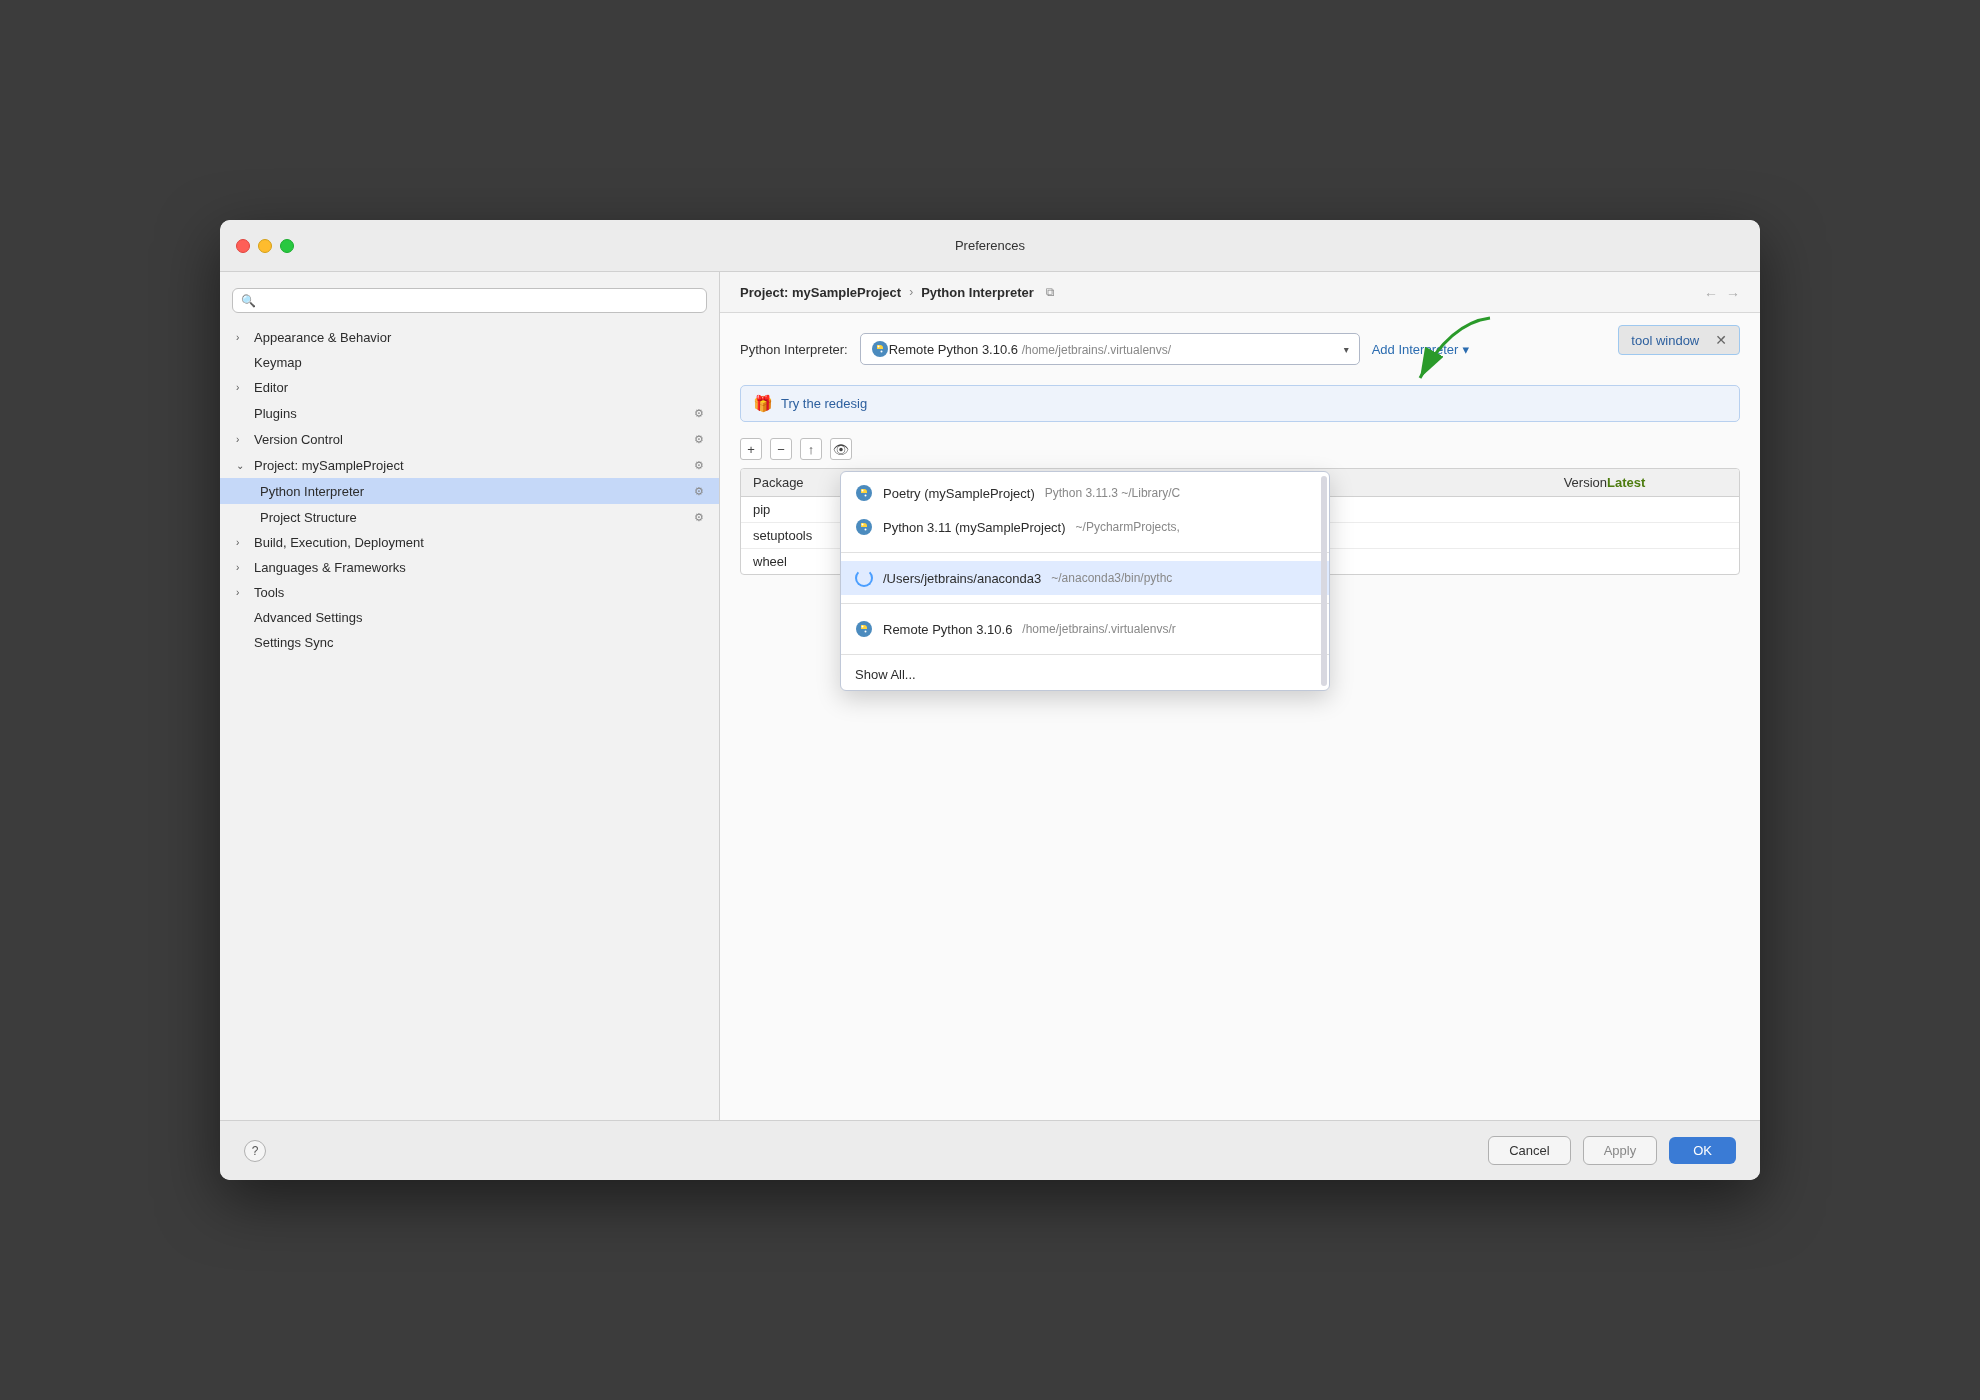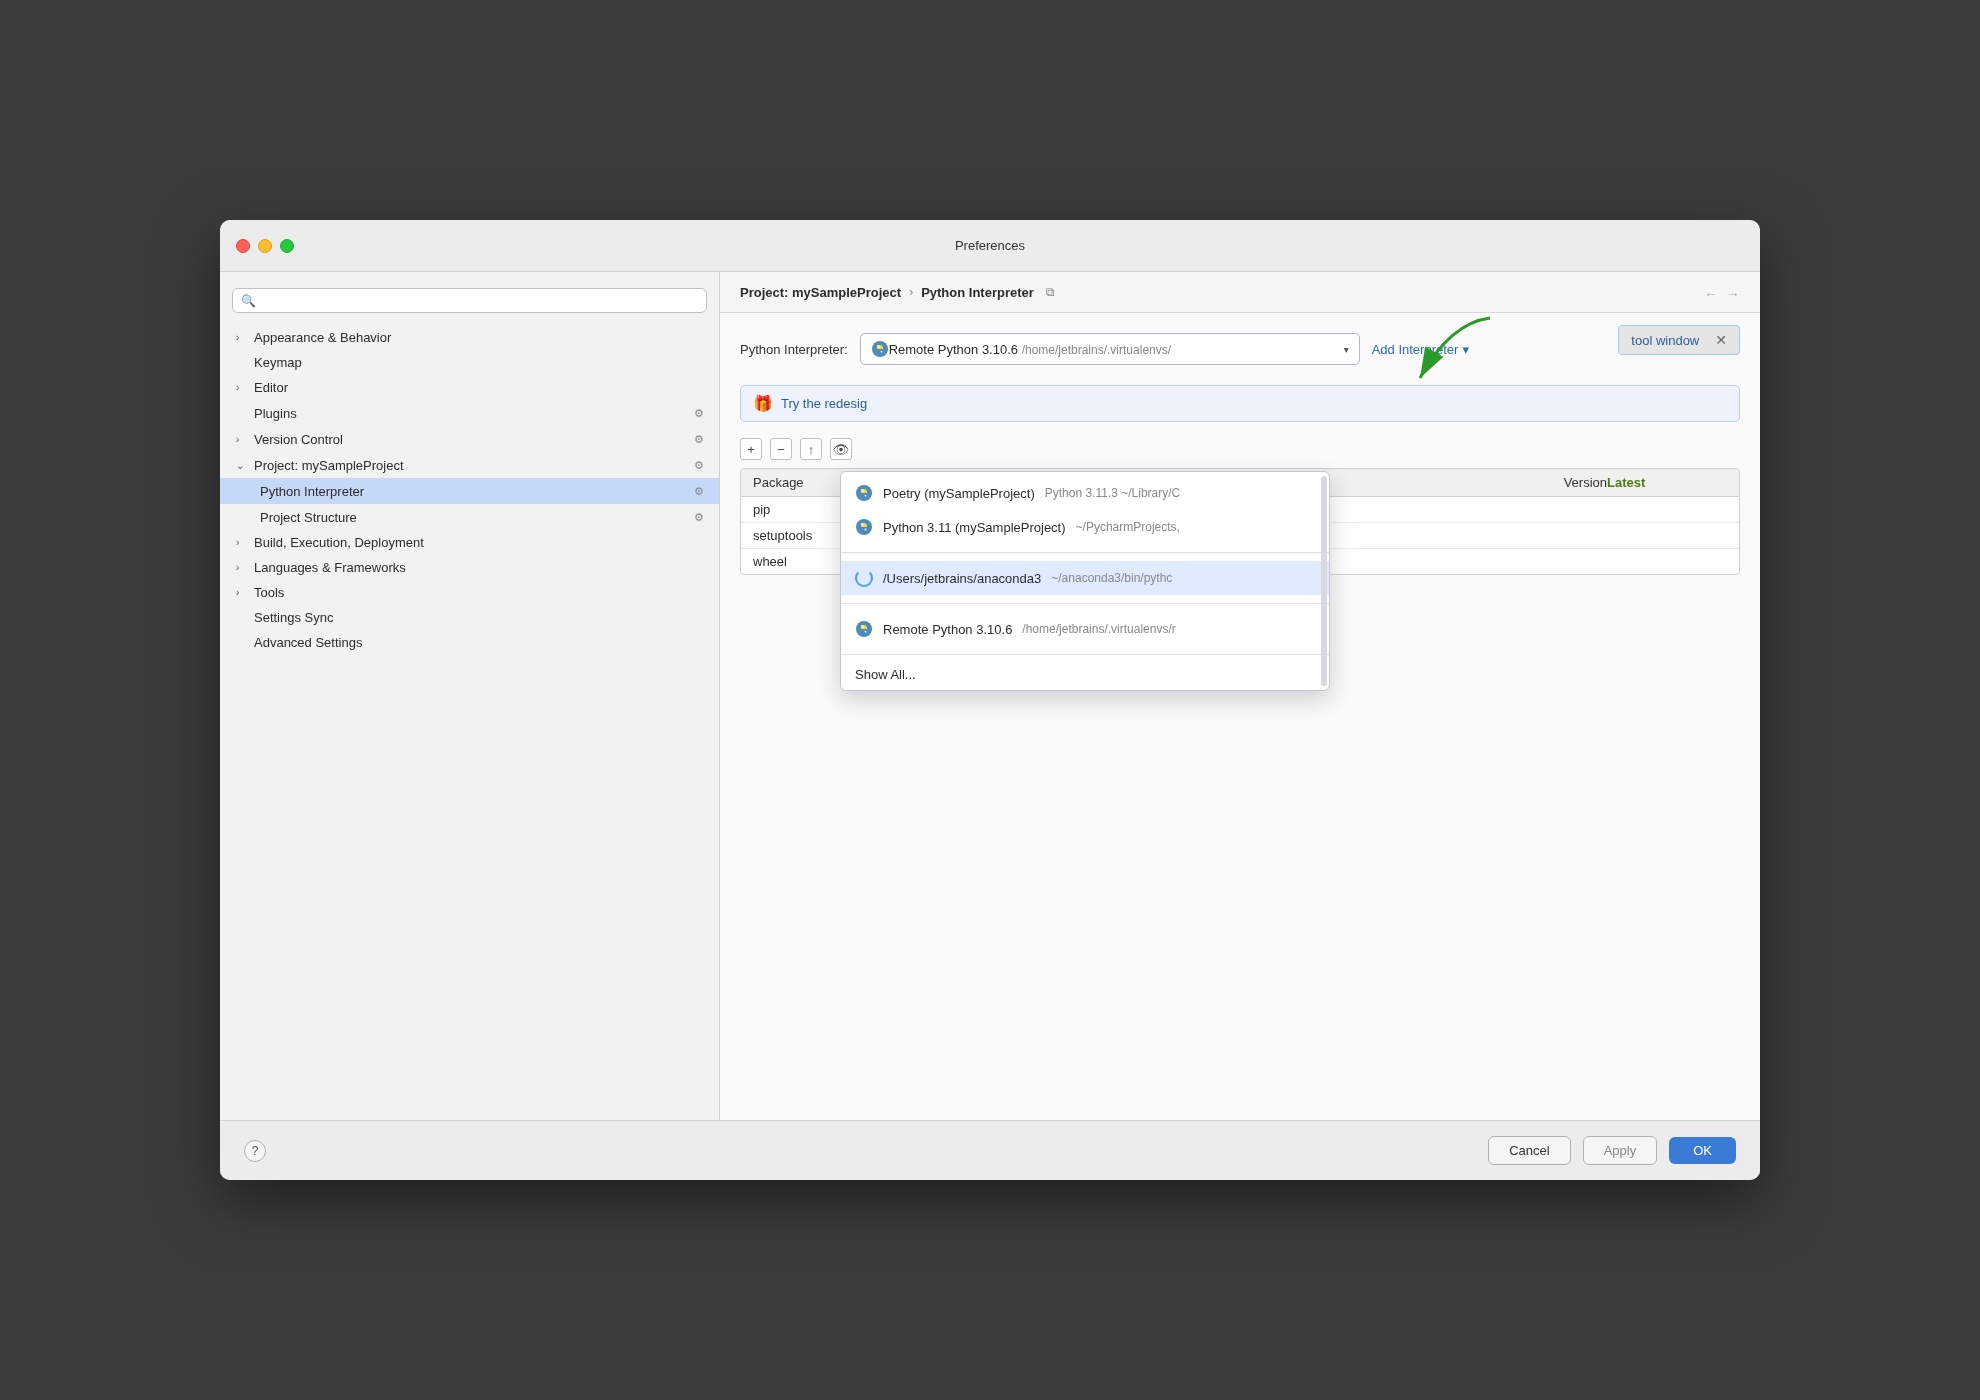--- a/index.html
+++ b/index.html
@@ -526,26 +526,26 @@
         <span class="item-label">Languages &amp; Frameworks</span>
       </div>
 
       <div class="sidebar-item section-header">
         <span class="chevron">›</span>
         <span class="item-label">Tools</span>
       </div>
 
       <div class="sidebar-item">
         <span class="chevron"> </span>
-        <span class="item-label">Settings Sync</span>
+        <span class="item-label">Advanced Settings</span>
       </div>
 
       <div class="sidebar-item">
         <span class="chevron"> </span>
-        <span class="item-label">Advanced Settings</span>
+        <span class="item-label">Settings Sync</span>
       </div>
     </div>
 
     <div class="right-panel">
 
       <div class="breadcrumb-bar">
         <span class="breadcrumb-text">Project: mySampleProject</span>
         <span class="breadcrumb-arrow">›</span>
         <span class="breadcrumb-current">Python Interpreter</span>
         <span class="breadcrumb-copy-icon">⧉</span>

